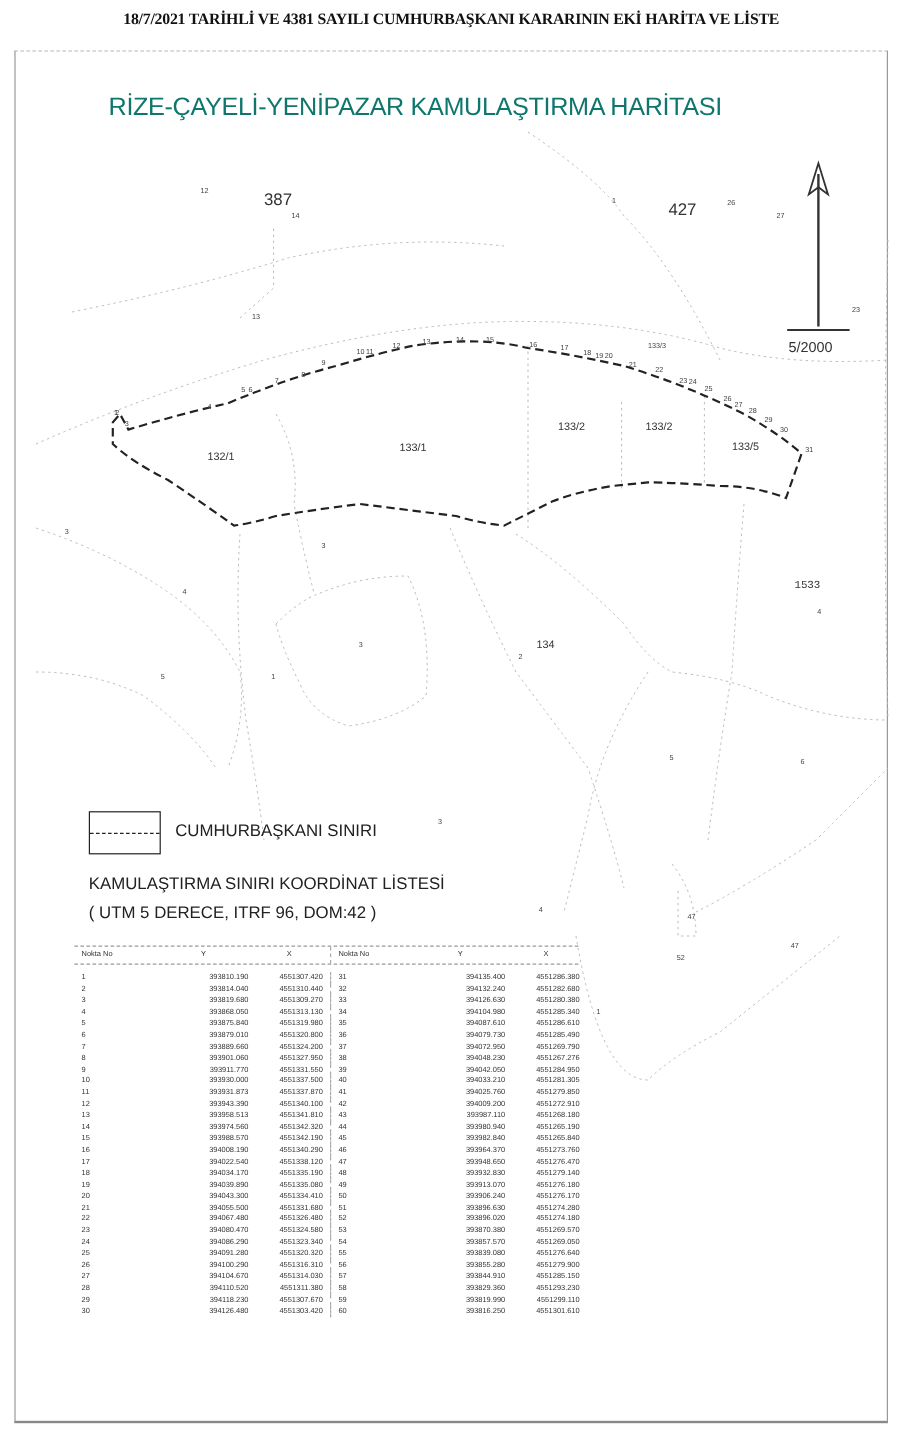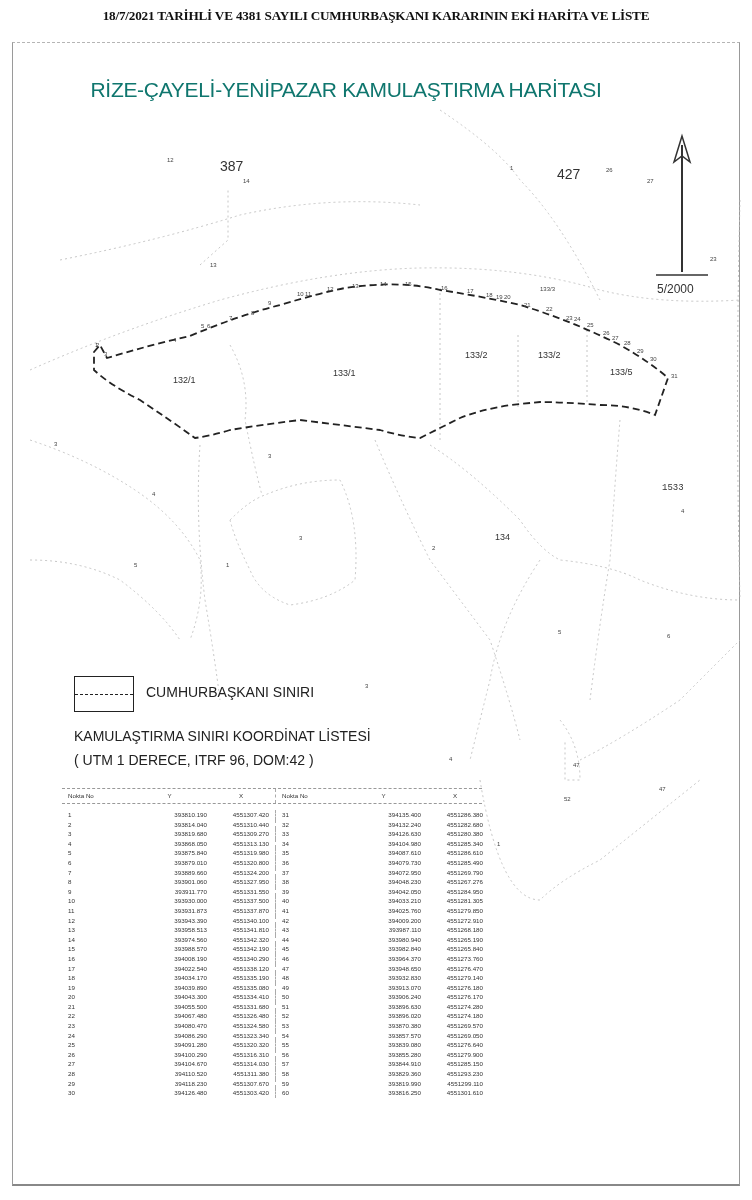--- a/index.html
+++ b/index.html
@@ -73,21 +73,21 @@
 <div class="scale">5/2000</div>
 
 <div class="lbl-big" style="left:220px;top:158px;">387</div>
 <div class="lbl-big" style="left:557px;top:166px;">427</div>
 <div class="lbl-mid" style="left:333px;top:348px;margin-top:20px;">133/1</div>
 <div class="lbl-mid" style="left:173px;top:375px;">132/1</div>
 <div class="lbl-mid" style="left:465px;top:350px;">133/2</div>
 <div class="lbl-mid" style="left:538px;top:350px;">133/2</div>
 <div class="lbl-mid" style="left:610px;top:367px;">133/5</div>
 <div class="lbl" style="left:540px;top:286px;">133/3</div>
-<div class="lbl-mid" style="left:447px;top:532px;margin-left:48px;">134</div>
+<div class="lbl-mid" style="left:447px;top:532px;">134</div>
 <div class="lbl-mid" style="left:662px;top:483px;font-family:Liberation Mono, monospace;">1533</div>
 
 <div class="lbl" style="left:167px;top:157px;">12</div>
 <div class="lbl" style="left:243px;top:178px;">14</div>
 <div class="lbl" style="left:210px;top:262px;">13</div>
 <div class="lbl" style="left:510px;top:165px;">1</div>
 <div class="lbl" style="left:606px;top:167px;">26</div>
 <div class="lbl" style="left:647px;top:178px;">27</div>
 <div class="lbl" style="left:710px;top:256px;">23</div>
 <div class="lbl" style="left:54px;top:441px;">3</div>
@@ -137,21 +137,21 @@
 <div class="lbl" style="left:624px;top:340px;">28</div>
 <div class="lbl" style="left:637px;top:348px;">29</div>
 <div class="lbl" style="left:650px;top:356px;">30</div>
 <div class="lbl" style="left:671px;top:373px;">31</div>
 
 <div class="legend-box">
     <div class="dash"></div>
   </div>
 <div class="legend-label">CUMHURBAŞKANI SINIRI</div>
 <div class="list-title">KAMULAŞTIRMA SINIRI KOORDİNAT LİSTESİ</div>
-<div class="list-sub">( UTM 1 DERECE, ITRF 96, DOM:42 )</div>
+<div class="list-sub">( UTM 5 DERECE, ITRF 96, DOM:42 )</div>
 
 <div class="coord-table">
   <div class="hdr">
     <div class="half left">
       <div class="h-no">Nokta  No</div>
       <div class="h-y">Y</div>
       <div class="h-x">X</div>
     </div>
     <div class="half">
       <div class="h-no">Nokta  No</div>

